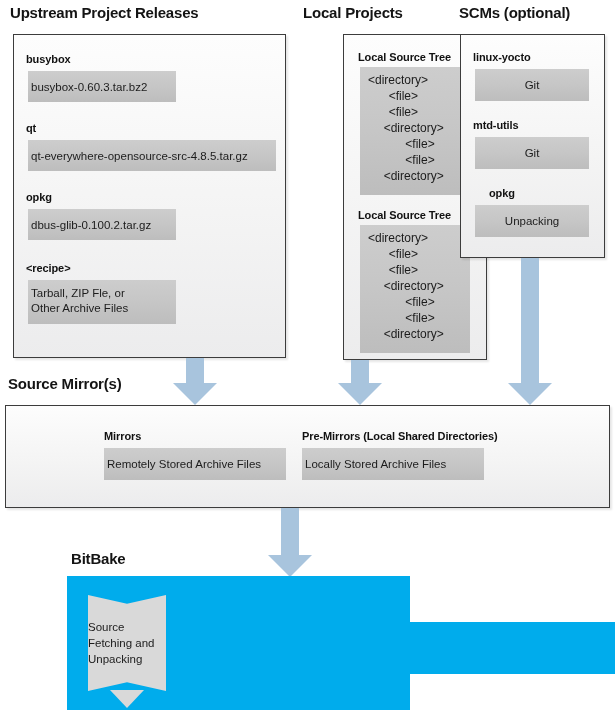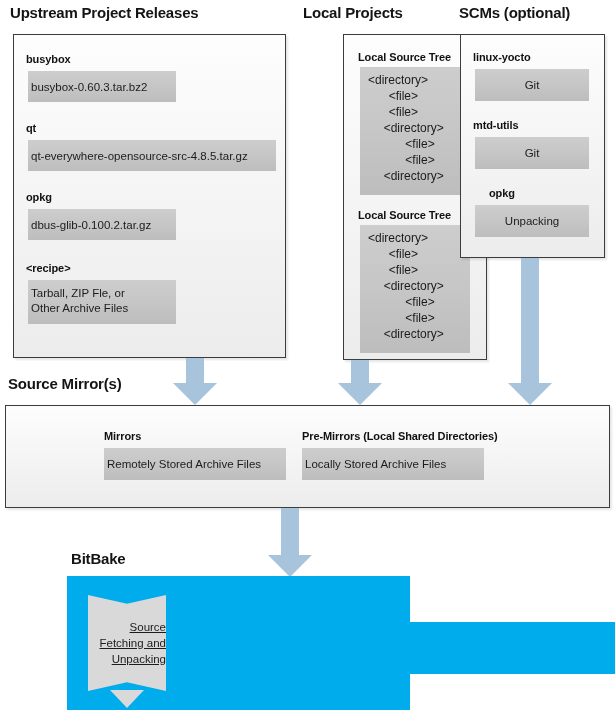--- a/index.html
+++ b/index.html
@@ -103,25 +103,24 @@
   .notch-box {
     position: absolute;
     background: #d9d9d9;
     clip-path: polygon(0% 0%, 50% 9%, 100% 0%, 100% 100%, 50% 91%, 0% 100%);
   }
   .notch-box .label {
     position: absolute;
     left: 0; right: 0;
     top: 50%;
     transform: translateY(-50%);
-    text-align: right;
+    text-align: left;
     font-size: 11.5px;
     line-height: 16px;
     color: #1c1c1c;
-    text-decoration: underline;
   }
   .notch-flag {
     position: absolute;
     width: 0; height: 0;
     border-left: 17px solid transparent;
     border-right: 17px solid transparent;
     border-top: 18px solid #d9d9d9;
   }
 </style>
 </head>

